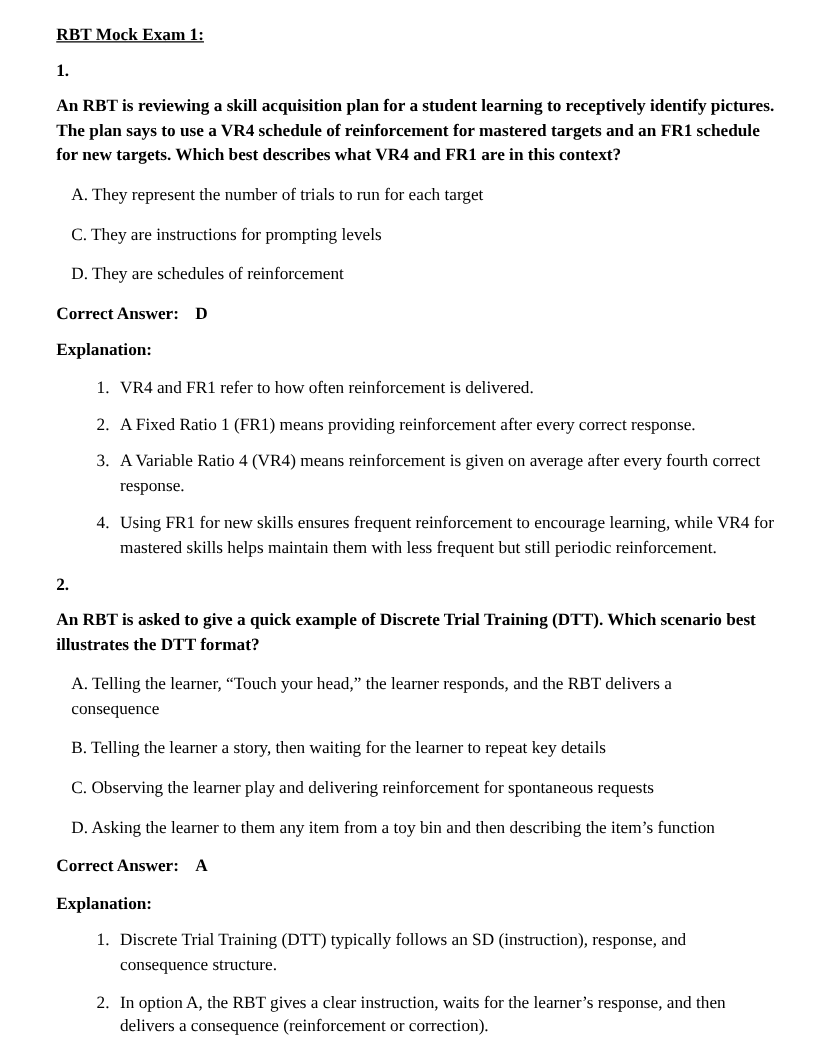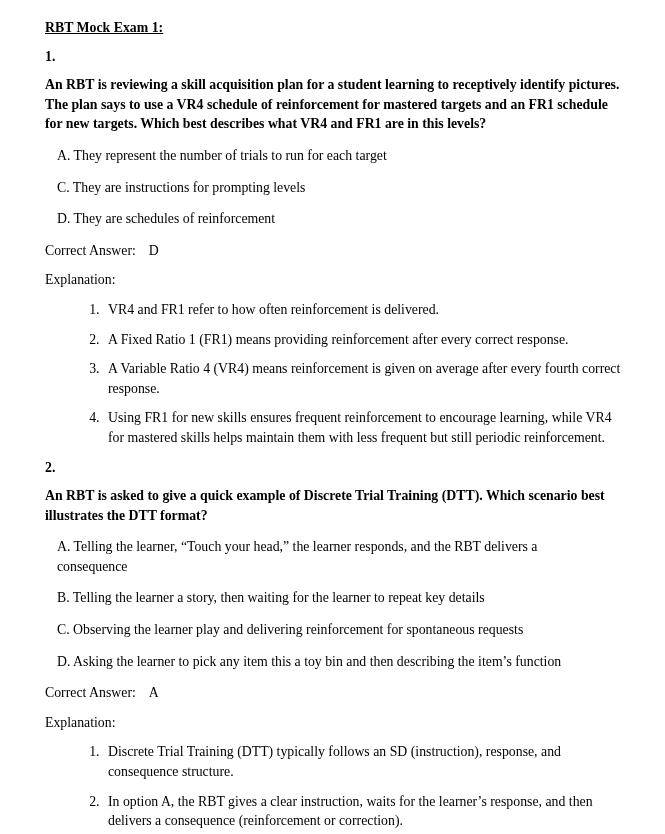--- a/index.html
+++ b/index.html
@@ -35,52 +35,52 @@
     font-weight: bold;
     margin: 9px 0;
   }
   .options {
     margin: 9px 0;
   }
   .option {
     margin: 12px;
   }
   .correct-row {
-    font-weight: normal;
+    font-weight: bold;
     margin: 10px 0;
   }
   .correct-row .ans {
     margin-left: 13px;
   }
   .expl-label {
-    font-weight: normal;
+    font-weight: bold;
     margin: 10px 0;
   }
   ol.expl-list {
     margin: 10px 0 0 0;
     padding: 0 0 0 42px;
   }
   ol.expl-list li {
-    margin: 0 0 10px 16px;
+    margin: 0 0 10px 4px;
     padding-left: 5px;
   }
   section.question-block {
     margin: 0;
   }
 </style>
 </head>
 <body>
 
 <div class="page">
 
   <div class="doc-title">RBT Mock Exam 1:</div>
 
   <section class="question-block">
     <div class="q-number">1.</div>
-    <p class="q-text">An RBT is reviewing a skill acquisition plan for a student learning to receptively identify pictures. The plan says to use a VR4 schedule of reinforcement for mastered targets and an FR1 schedule for new targets. Which best describes what VR4 and FR1 are in this levels?</p>
+    <p class="q-text">An RBT is reviewing a skill acquisition plan for a student learning to receptively identify pictures. The plan says to use a VR4 schedule of reinforcement for mastered targets and an FR1 schedule for new targets. Which best describes what VR4 and FR1 are in this context?</p>
 
     <div class="options">
       <div class="option">A. They represent the number of trials to run for each target</div>
       <div class="option">C. They are instructions for prompting levels</div>
       <div class="option">D. They are schedules of reinforcement</div>
     </div>
 
     <p class="correct-row">
       <span>Correct Answer:</span><span class="ans">D</span>
     </p>
@@ -96,21 +96,21 @@
   </section>
 
   <section class="question-block">
     <div class="q-number">2.</div>
     <p class="q-text">An RBT is asked to give a quick example of Discrete Trial Training (DTT). Which scenario best illustrates the DTT format?</p>
 
     <div class="options">
       <div class="option">A. Telling the learner, “Touch your head,” the learner responds, and the RBT delivers a consequence</div>
       <div class="option">B. Telling the learner a story, then waiting for the learner to repeat key details</div>
       <div class="option">C. Observing the learner play and delivering reinforcement for spontaneous requests</div>
-      <div class="option">D. Asking the learner to pick any item this a toy bin and then describing the item’s function</div>
+      <div class="option">D. Asking the learner to them any item from a toy bin and then describing the item’s function</div>
     </div>
 
     <p class="correct-row">
       <span>Correct Answer:</span><span class="ans">A</span>
     </p>
 
     <p class="expl-label">Explanation:</p>
 
     <ol class="expl-list">
       <li>Discrete Trial Training (DTT) typically follows an SD (instruction), response, and consequence structure.</li>

